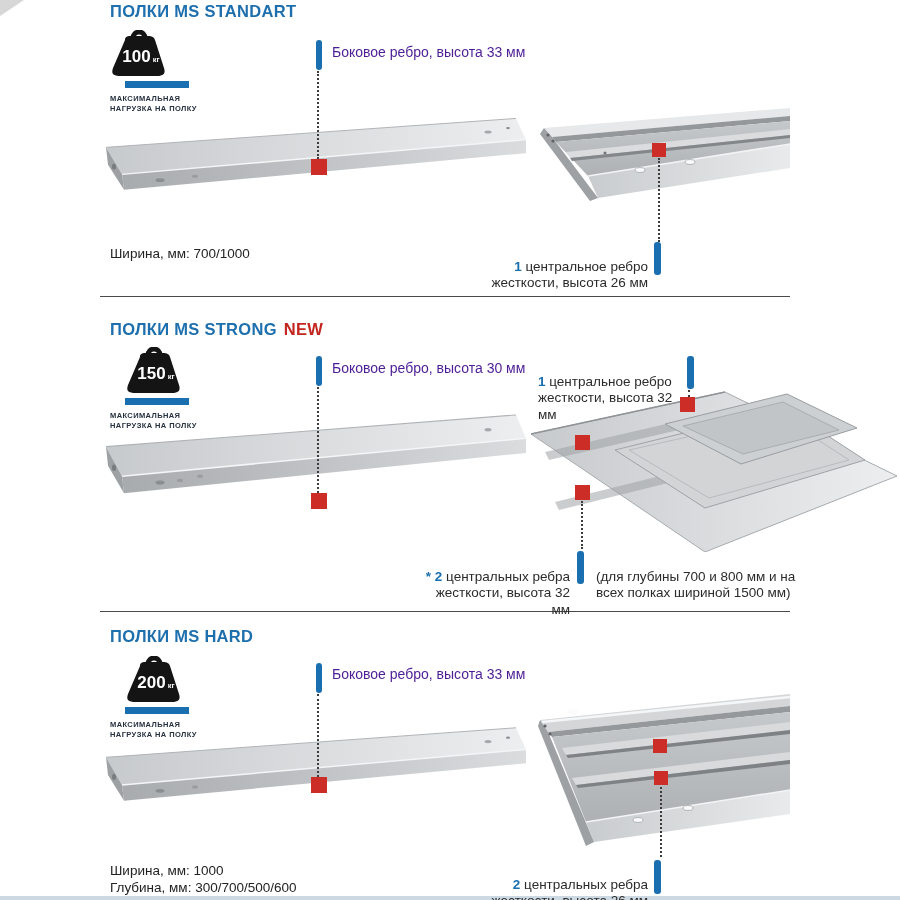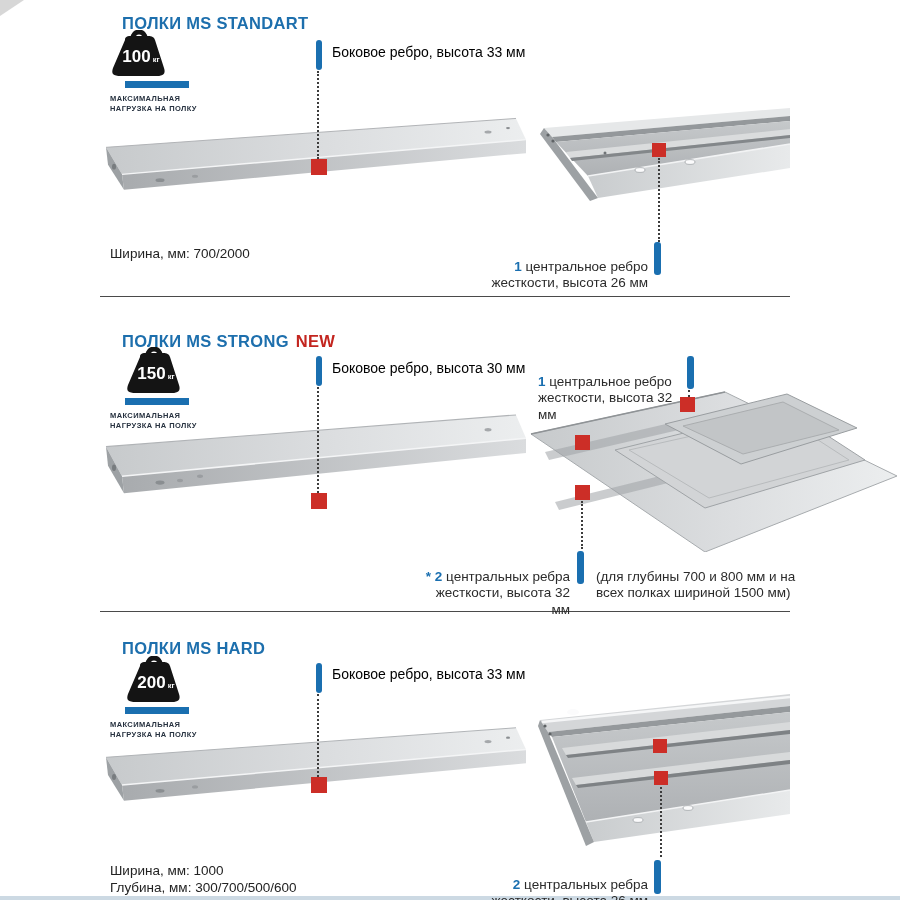--- a/index.html
+++ b/index.html
@@ -1,34 +1,34 @@
 <!DOCTYPE html>
 <html><head>
 <meta charset="utf-8">
 <style>
   html,body{margin:0;padding:0;background:#ffffff;}
   .page{position:relative;width:900px;height:900px;background:#ffffff;overflow:hidden;
         font-family:"Liberation Sans","DejaVu Sans",sans-serif;}
-  .sec-title{position:absolute;margin:12px;font-size:16.5px;font-weight:bold;color:#1d6fad;
+  .sec-title{position:absolute;margin:0;font-size:16.5px;font-weight:bold;color:#1d6fad;
              letter-spacing:.3px;white-space:nowrap;}
   .badge{color:#c3251f;margin-left:7px;}
   .weight{position:absolute;width:64px;height:50px;}
   .weight svg{position:absolute;left:0;top:0;}
   .weight-label{position:absolute;left:0;top:17px;width:100%;text-align:center;color:#ffffff;
                 font-weight:bold;font-size:17px;white-space:nowrap;}
   .wu{font-size:7.5px;margin-left:2px;}
   .weight-bar{position:absolute;width:64px;height:7px;background:#1a6fb0;}
   .weight-cap{position:absolute;font-size:7.5px;font-weight:bold;color:#26313f;
               letter-spacing:.4px;line-height:9.5px;white-space:nowrap;}
   .vbar{position:absolute;width:6px;background:#1a6fb0;border-radius:3px;z-index:7;}
   .leader{position:absolute;width:0;border-left:2px dotted #3c3c3c;z-index:6;}
   .marker{position:absolute;width:16px;height:16px;background:#cc2e27;z-index:8;}
   .m14{width:14px;height:14px;}
   .m15{width:15px;height:15px;}
-  .anno{position:absolute;font-size:14px;color:#000000;white-space:nowrap;z-index:7;}
+  .anno{position:absolute;font-size:14px;color:#4c1d95;white-space:nowrap;z-index:7;}
   .anno-r{position:absolute;font-size:13.5px;color:#2b2b2b;line-height:1.22;z-index:7;margin-top:16px;}
   .ra{text-align:right;}
   .num{color:#1a6fb0;font-weight:bold;}
   .dims{position:absolute;font-size:13.5px;color:#232323;line-height:17px;white-space:nowrap;}
   .divider{position:absolute;left:100px;width:690px;height:1px;background:#4a4a4a;}
   .shelf{position:absolute;z-index:2;}
   .bottom-band{position:absolute;left:0;top:896px;width:900px;height:4px;background:#ccd9e3;}
   .corner{position:absolute;left:0;top:0;width:0;height:0;border-top:16px solid #c6c6c6;
           border-right:24px solid transparent;opacity:.7;}
 </style>
@@ -112,21 +112,21 @@
     <div class="marker m14" style="left:652px;top:143px"></div>
     <div class="leader" style="left:658px;top:158px;height:84px"></div>
 
     <div class="anno-r ra" style="left:468px;top:243px;width:180px">
       <span class="num">1</span><span> центральное ребро</span><br>
       <span>жесткости, высота 26 мм</span>
     </div>
     <div class="vbar" style="left:654px;top:242px;height:33px;width:7px"></div>
 
     <div class="dims" style="left:110px;top:245px">
-      <div>Ширина, мм: 700/2000</div>
+      <div>Ширина, мм: 700/1000</div>
     </div>
     <div class="divider" style="top:296px"></div>
   </section>
 
   <section>
     <h2 class="sec-title" style="left:110px;top:320px"><span>ПОЛКИ MS STRONG</span><span class="badge">NEW</span></h2>
 
     <div class="weight" style="left:124px;top:347px">
       <svg width="64" height="50" viewBox="0 0 64 50">
         <circle cx="30" cy="8" r="6" fill="none" stroke="#141414" stroke-width="5"></circle>

